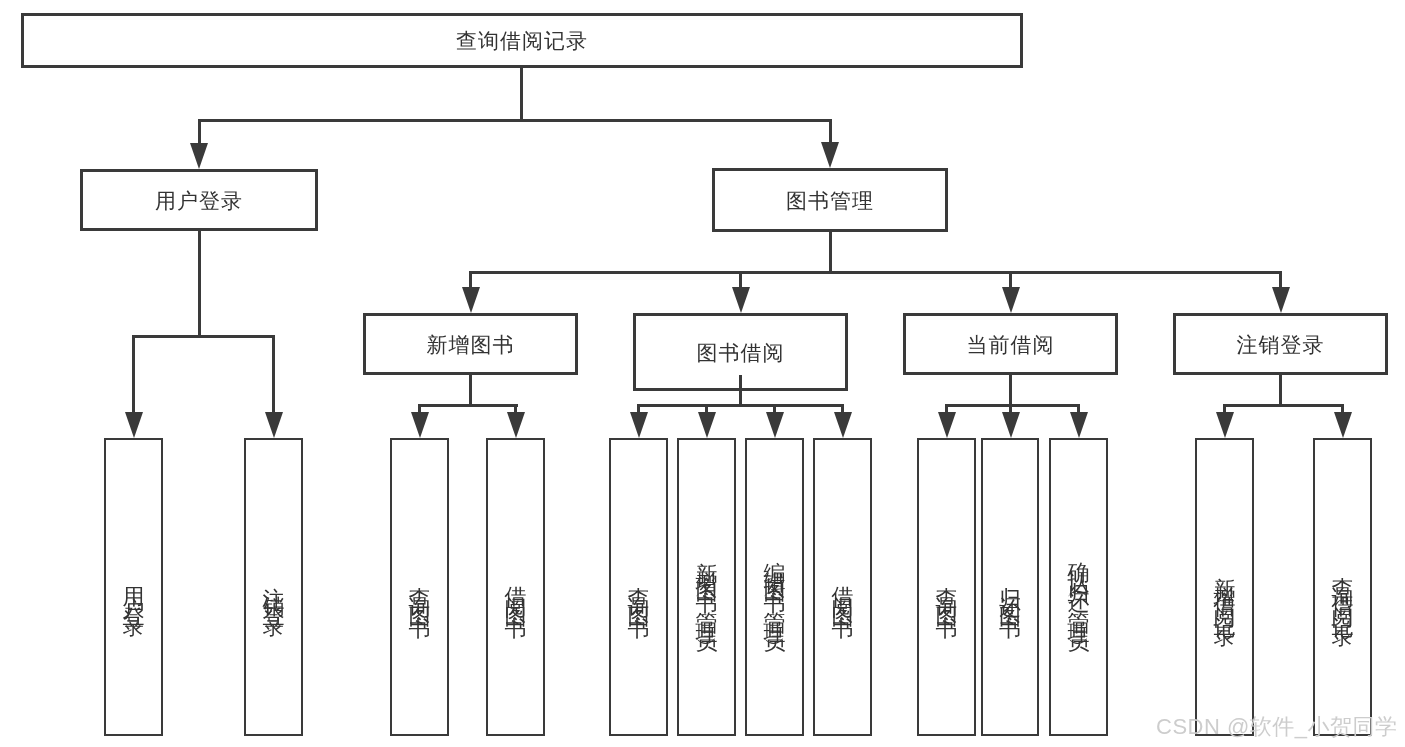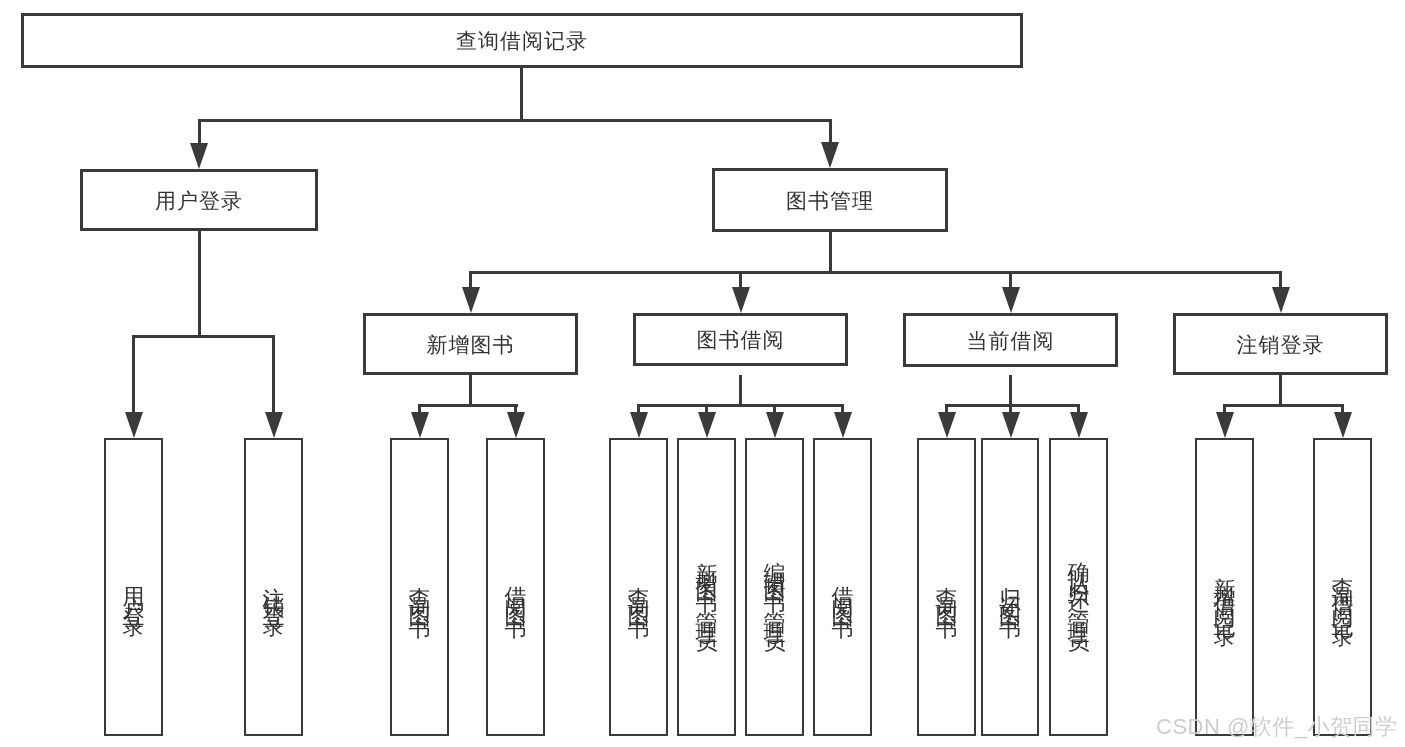--- a/index.html
+++ b/index.html
@@ -77,22 +77,22 @@
   <div class="vline" style="left:469px;top:271px;height:18px"></div>
   <div class="arrow" style="left:462px;top:287px"></div>
   <div class="vline" style="left:739px;top:271px;height:18px"></div>
   <div class="arrow" style="left:732px;top:287px"></div>
   <div class="vline" style="left:1009px;top:271px;height:18px"></div>
   <div class="arrow" style="left:1002px;top:287px"></div>
   <div class="vline" style="left:1279px;top:271px;height:18px"></div>
   <div class="arrow" style="left:1272px;top:287px"></div>
 
   <div class="box" style="left:363px;top:313px;width:215px;height:62px">新增图书</div>
-  <div class="box" style="left:633px;top:313px;width:215px;height:53px">图书借阅</div>
-  <div class="box" style="left:903px;top:313px;width:215px;height:54px">当前借阅</div>
+  <div class="box" style="left:633px;top:313px;width:215px;height:78px">图书借阅</div>
+  <div class="box" style="left:903px;top:313px;width:215px;height:62px">当前借阅</div>
   <div class="box" style="left:1173px;top:313px;width:215px;height:62px">注销登录</div>
 
   <div class="vline" style="left:469px;top:375px;height:32px"></div>
   <div class="hline" style="left:418px;top:404px;width:100px"></div>
   <div class="vline" style="left:418px;top:404px;height:10px"></div>
   <div class="arrow" style="left:411px;top:412px"></div>
   <div class="vline" style="left:514px;top:404px;height:10px"></div>
   <div class="arrow" style="left:507px;top:412px"></div>
 
   <div class="vline" style="left:739px;top:375px;height:32px"></div>

